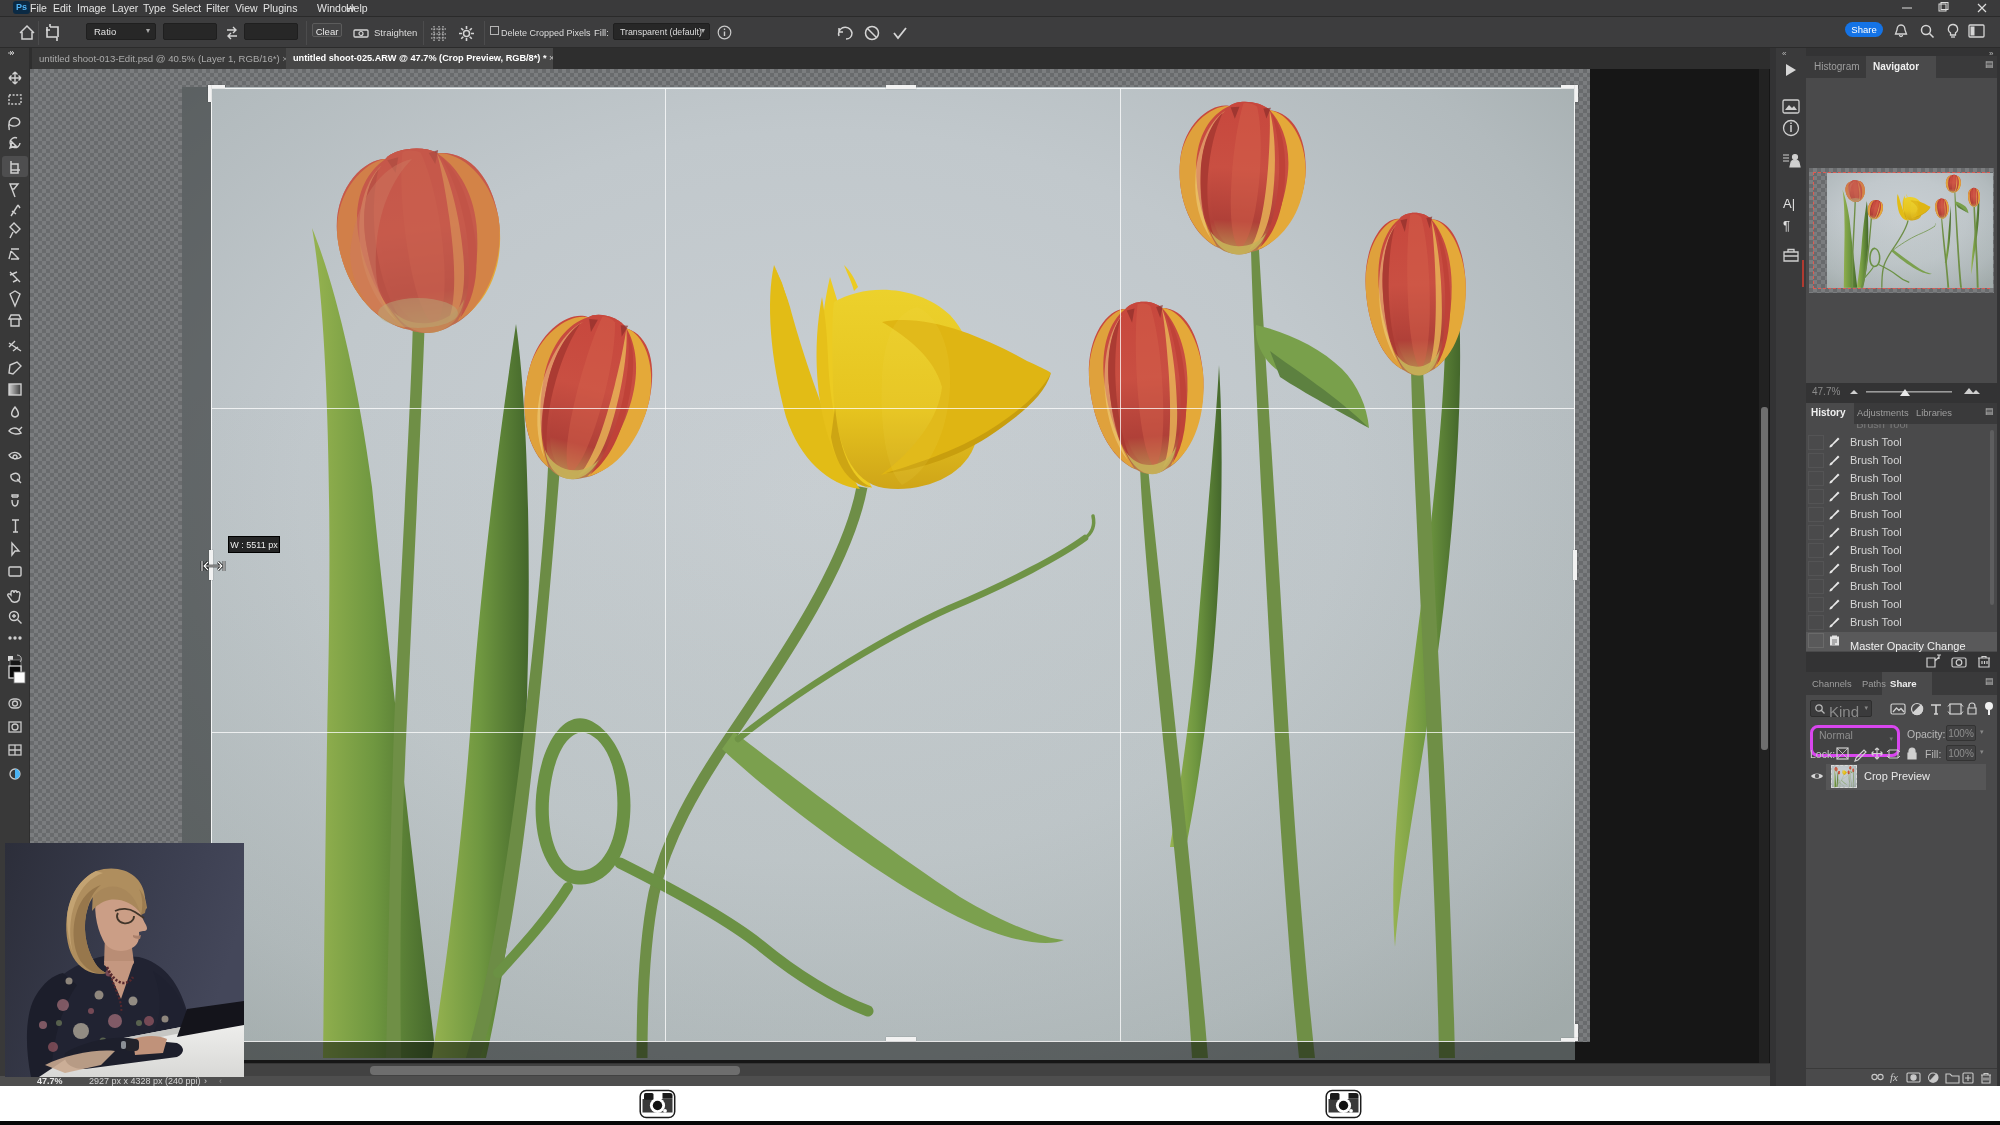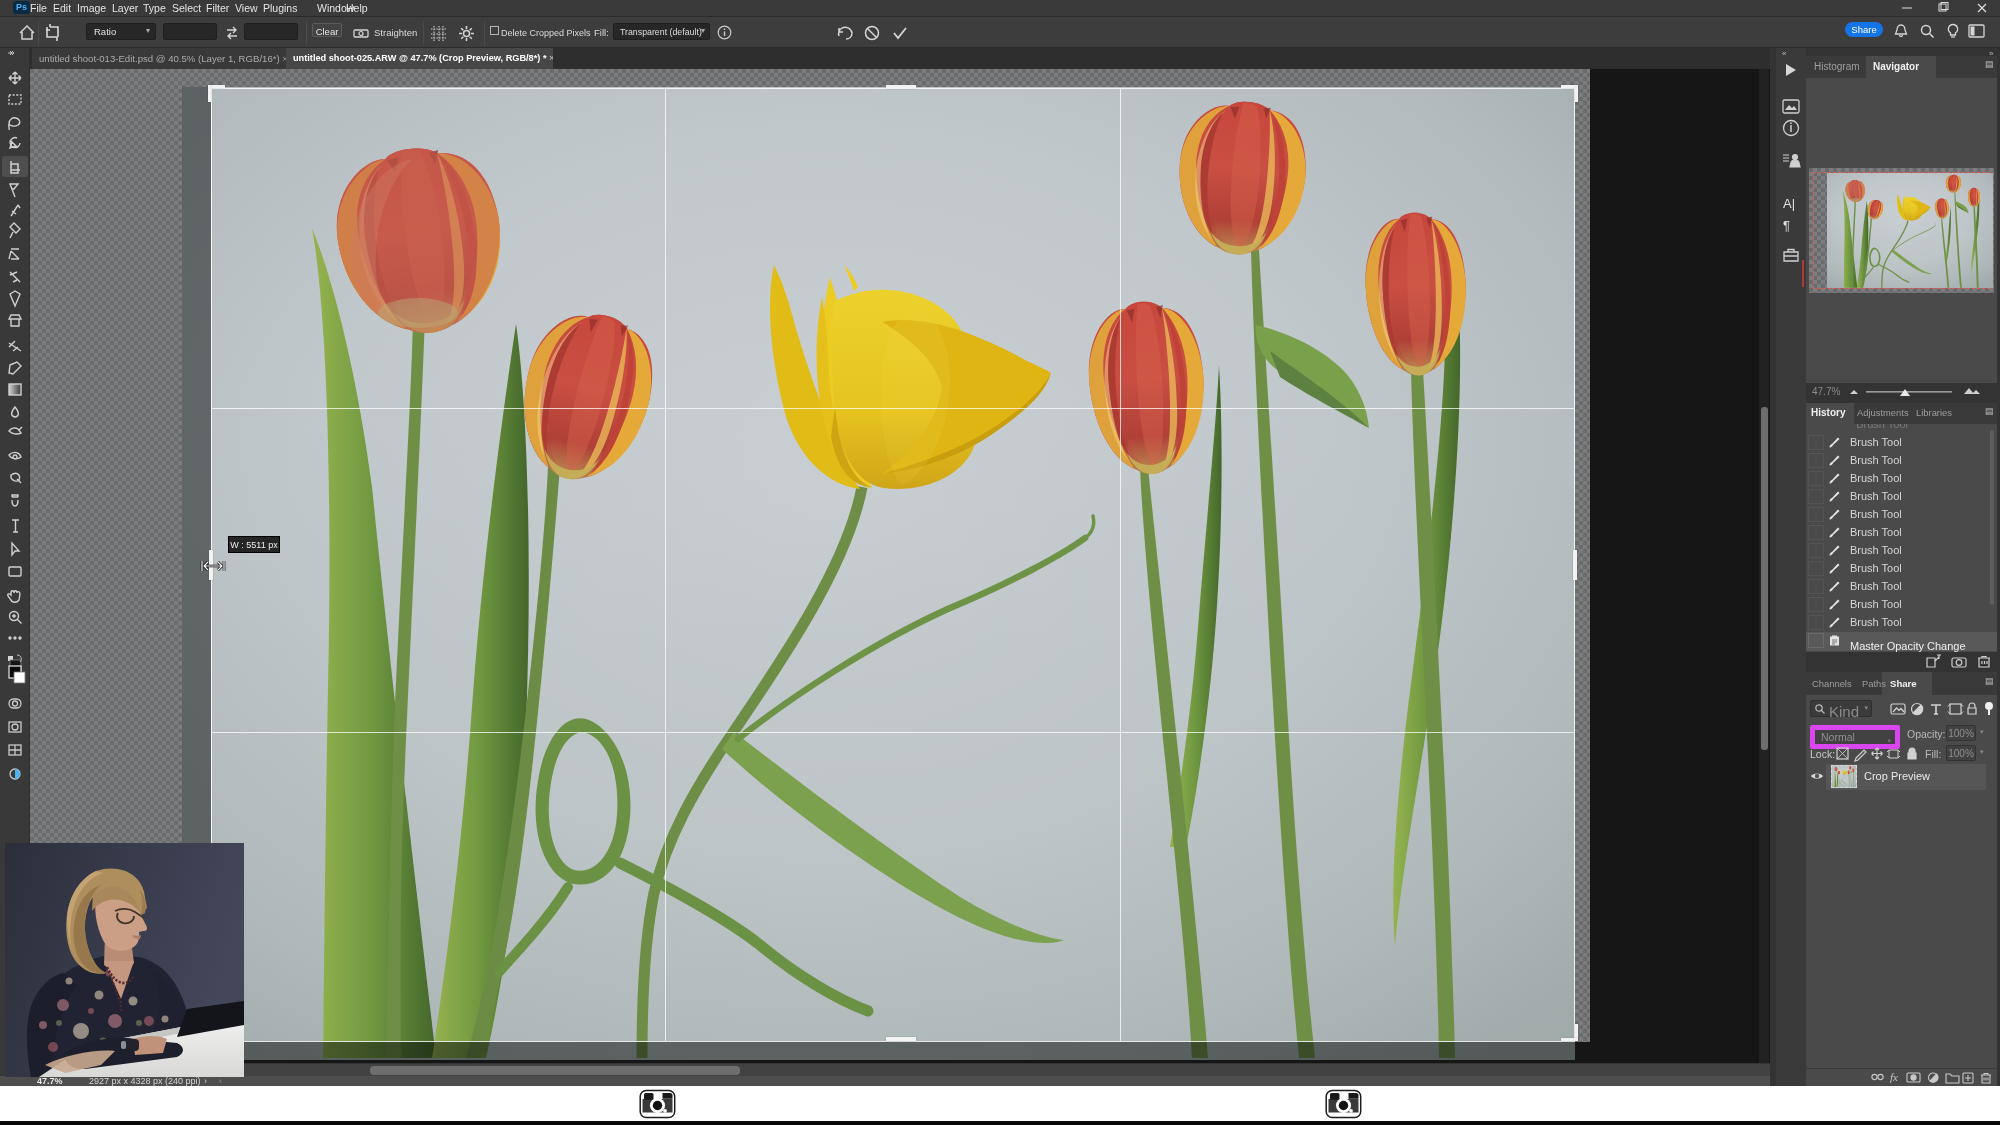--- a/index.html
+++ b/index.html
@@ -541,21 +541,21 @@
         <circle cx="27" cy="9" r="5.5"></circle>
           <path d="M23 13 A5.5 5.5 0 0 0 31 5 Z" fill="#d2d2d2"></path>
         <path d="M41 5 h10 M46 5 v9 M44 14 h4" stroke-width="1.6"></path>
         <rect x="60" y="4" width="11" height="10"></rect>
           <path d="M58 6.5 l2 -2.5 M73 6.5 l-2 -2.5 M58 11.5 l2 2.5 M73 11.5 l-2 2.5" stroke-width="1"></path>
         <path d="M79 8 v-2 a3 3 0 0 1 6 0 v2 M78 8 h8 v6 h-8 Z"></path>
         <circle cx="99" cy="6" r="4" fill="#f0f0f0" stroke="none"></circle>
           <path d="M99 10 v5" stroke="#f0f0f0" stroke-width="2"></path>
       </g>
     </svg>
-    <div class="abs" style="left:40px; top:677px; width:90px; height:24px; background:#424243; border:5px solid #d946ef; border-radius:2px; color:#8f8f8f; font-size:10.5px; line-height:15px; padding-left:6px;">Normal <span style="position:absolute;right:4px;top:3px;font-size:7px;color:#777;">▾</span></div>
+    <div class="abs" style="left:40px; top:677px; width:90px; height:32px; background:#424243; border:3px solid #d946ef; border-radius:8px; color:#8f8f8f; font-size:10.5px; line-height:15px; padding-left:6px;">Normal <span style="position:absolute;right:4px;top:3px;font-size:7px;color:#777;">▾</span></div>
     <span class="abs" style="left:137px; top:680px; color:#b9b9b9; font-size:10.5px;">Opacity:</span>
     <div class="abs" style="left:176px; top:677px; width:30px; height:16px; background:#424243; border:1px solid #333; border-radius:2px; color:#8f8f8f; font-size:10px; line-height:15px; text-align:center;">100%</div>
     <span class="abs" style="left:210px; top:680px; color:#888; font-size:7px;">▾</span>
     <span class="abs" style="left:40px; top:700px; color:#c9c9c9; font-size:10.5px;">Lock:</span>
     <svg class="abs" style="left:66px; top:698px;" width="85" height="16" viewBox="0 0 85 16">
       <g fill="none" stroke="#d0d0d0" stroke-width="1.2">
         <rect x="1" y="2" width="11" height="11"></rect>
           <path d="M1 2 l11 11 M12 2 l-11 11" stroke-width="0.8"></path>
         <path d="M20 12 l8 -8 2 2 -8 8 -3 1 Z"></path>
         <path d="M41 2 v11 M35.5 7.5 h11 M41 2 l-2 2 M41 2 l2 2 M41 13 l-2 -2 M41 13 l2 -2 M35.5 7.5 l2 -2 M35.5 7.5 l2 2 M46.5 7.5 l-2 -2 M46.5 7.5 l-2 2" stroke-width="1.1"></path>

